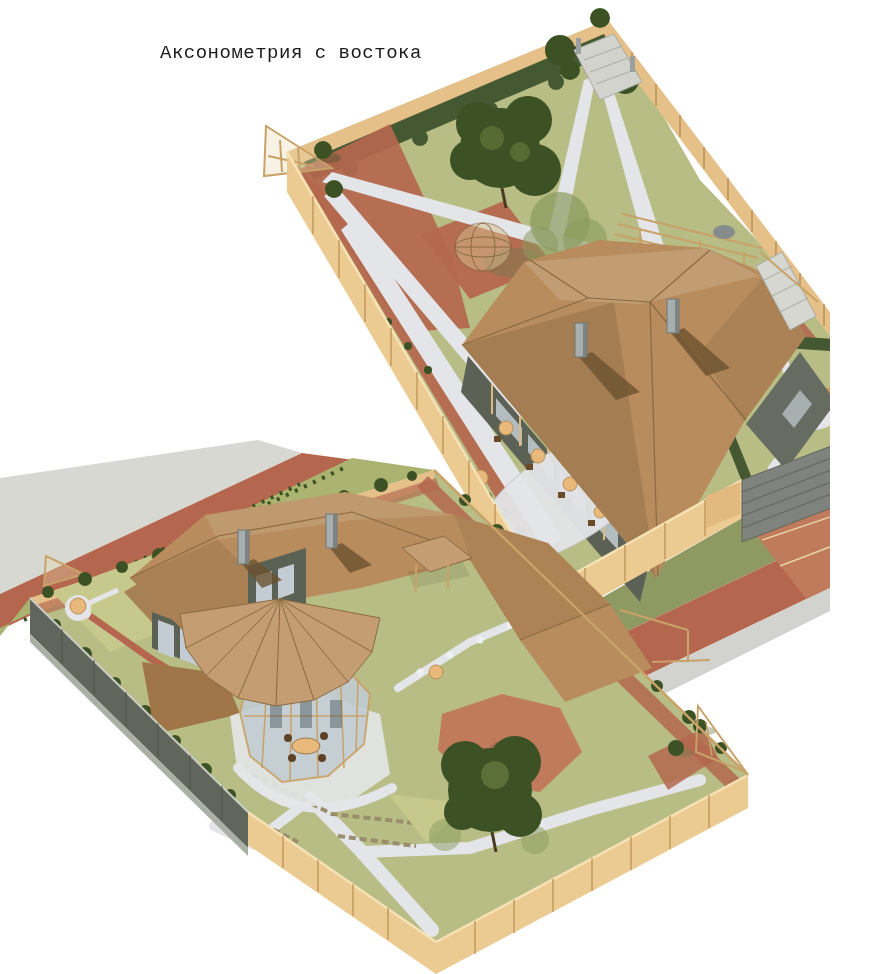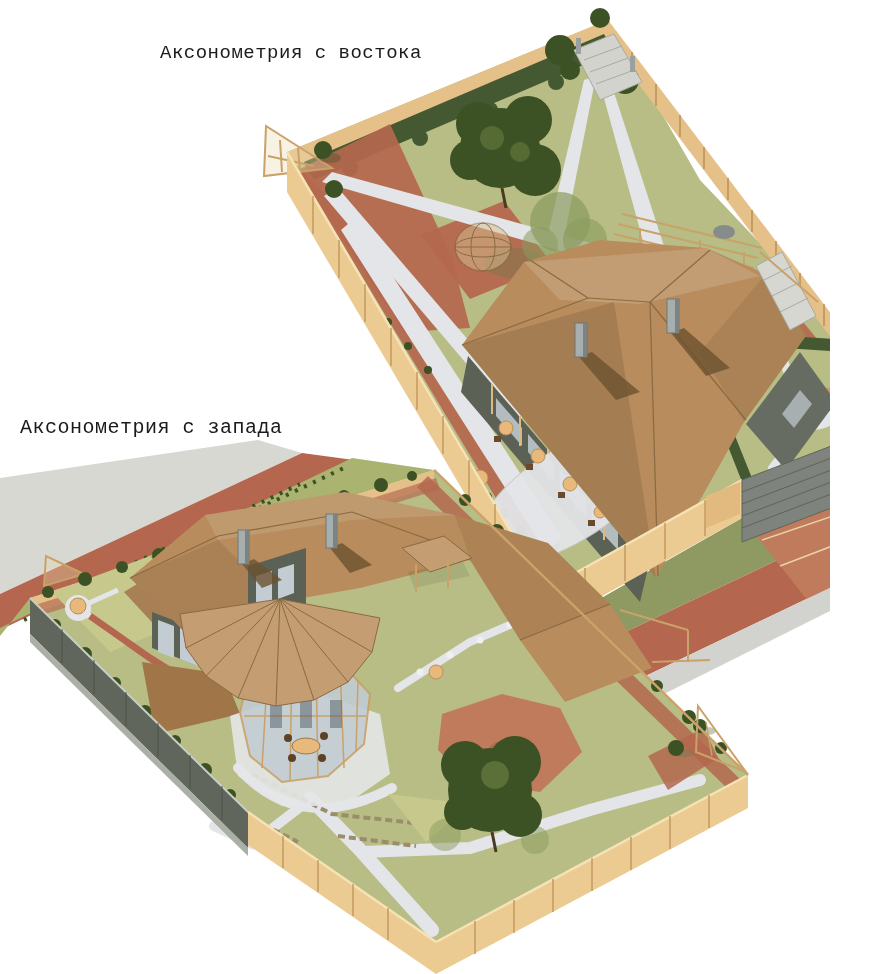--- a/index.html
+++ b/index.html
@@ -504,14 +504,13 @@
             <line x1="592" y1="858" x2="592" y2="891"></line>
           <line x1="631" y1="837" x2="631" y2="870"></line>
             <line x1="670" y1="816" x2="670" y2="849"></line>
           <line x1="709" y1="795" x2="709" y2="828"></line>
         </g>
       </g>
     </g>
   </svg>
 
   <div class="view-label label-east">Аксонометрия с востока</div>
-  <div class="view-label label-west">Аксонометрия с запада</div>
 </div>
 
 </body></html>

